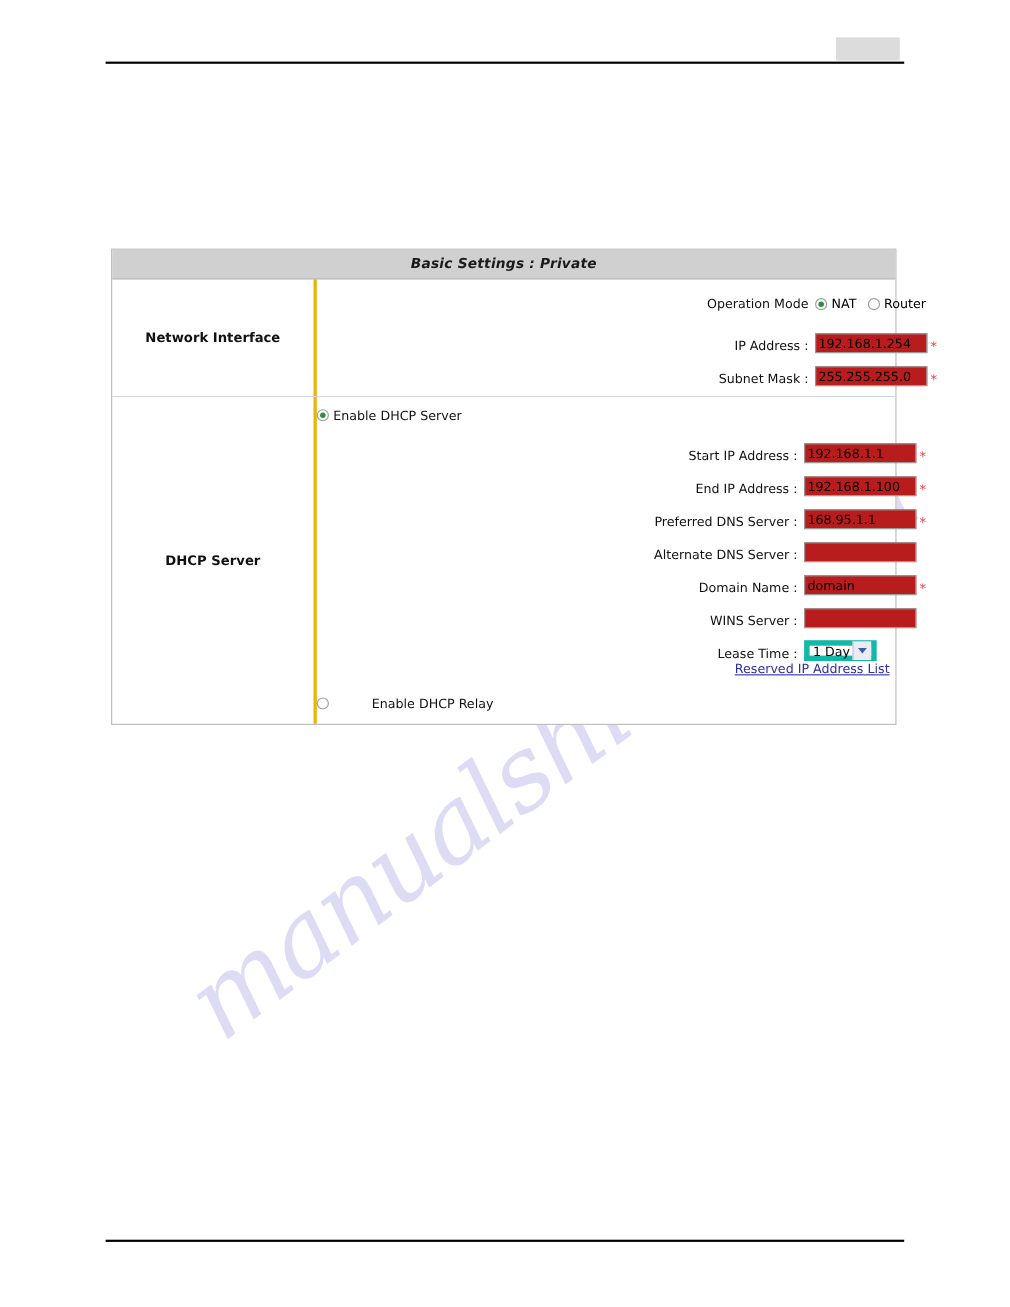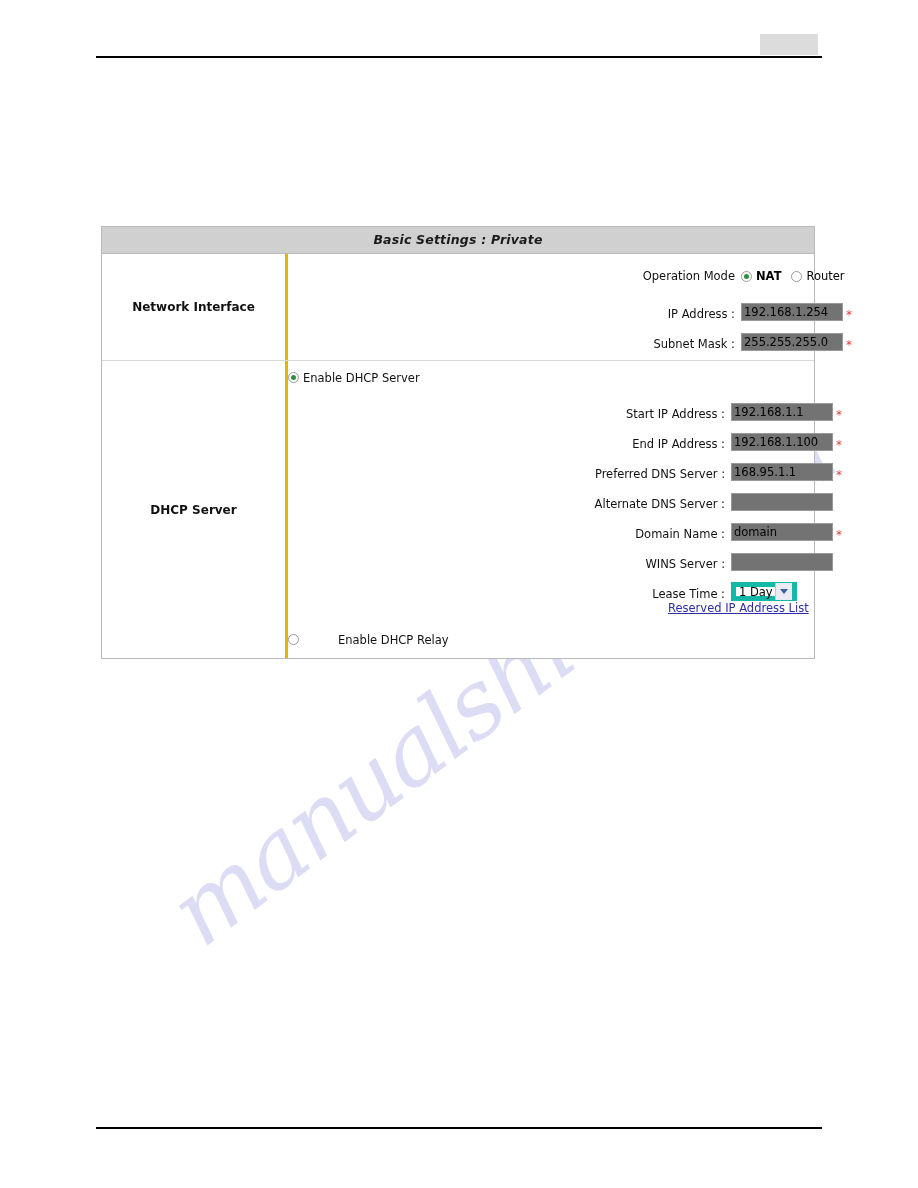--- a/index.html
+++ b/index.html
@@ -122,21 +122,21 @@
     padding-right: 6px;
     font-size: 11.5px;
     color: #111111;
     box-sizing: border-box;
     white-space: nowrap;
   }
   .textbox {
     width: 102px;
     height: 18px;
     border: 1px solid #9a9a9a;
-    background: #737373;
+    background: #b91c1c;
     font-family: "DejaVu Sans", "Liberation Sans", sans-serif;
     font-size: 11.5px;
     color: #000000;
     padding: 0 2px;
     box-sizing: border-box;
     line-height: 16px;
   }
   .req {
     color: #e03c3c;
     font-size: 12px;
@@ -256,21 +256,21 @@
 <div class="panel">
 
   <div class="panel-title">Basic Settings : Private</div>
 
   <div class="row">
     <div class="row-label">Network Interface</div>
     <div class="row-body">
 
       <div class="opmode-line">
         <div class="field-label">Operation Mode</div>
-        <div class="radio-inline" style="margin-left:0;font-weight:bold;">
+        <div class="radio-inline" style="margin-left:0;">
           <span class="radio checked"></span>
           <span>NAT</span>
         </div>
         <div class="radio-inline">
           <span class="radio"></span>
           <span>Router</span>
         </div>
       </div>
 
       <div class="field">

